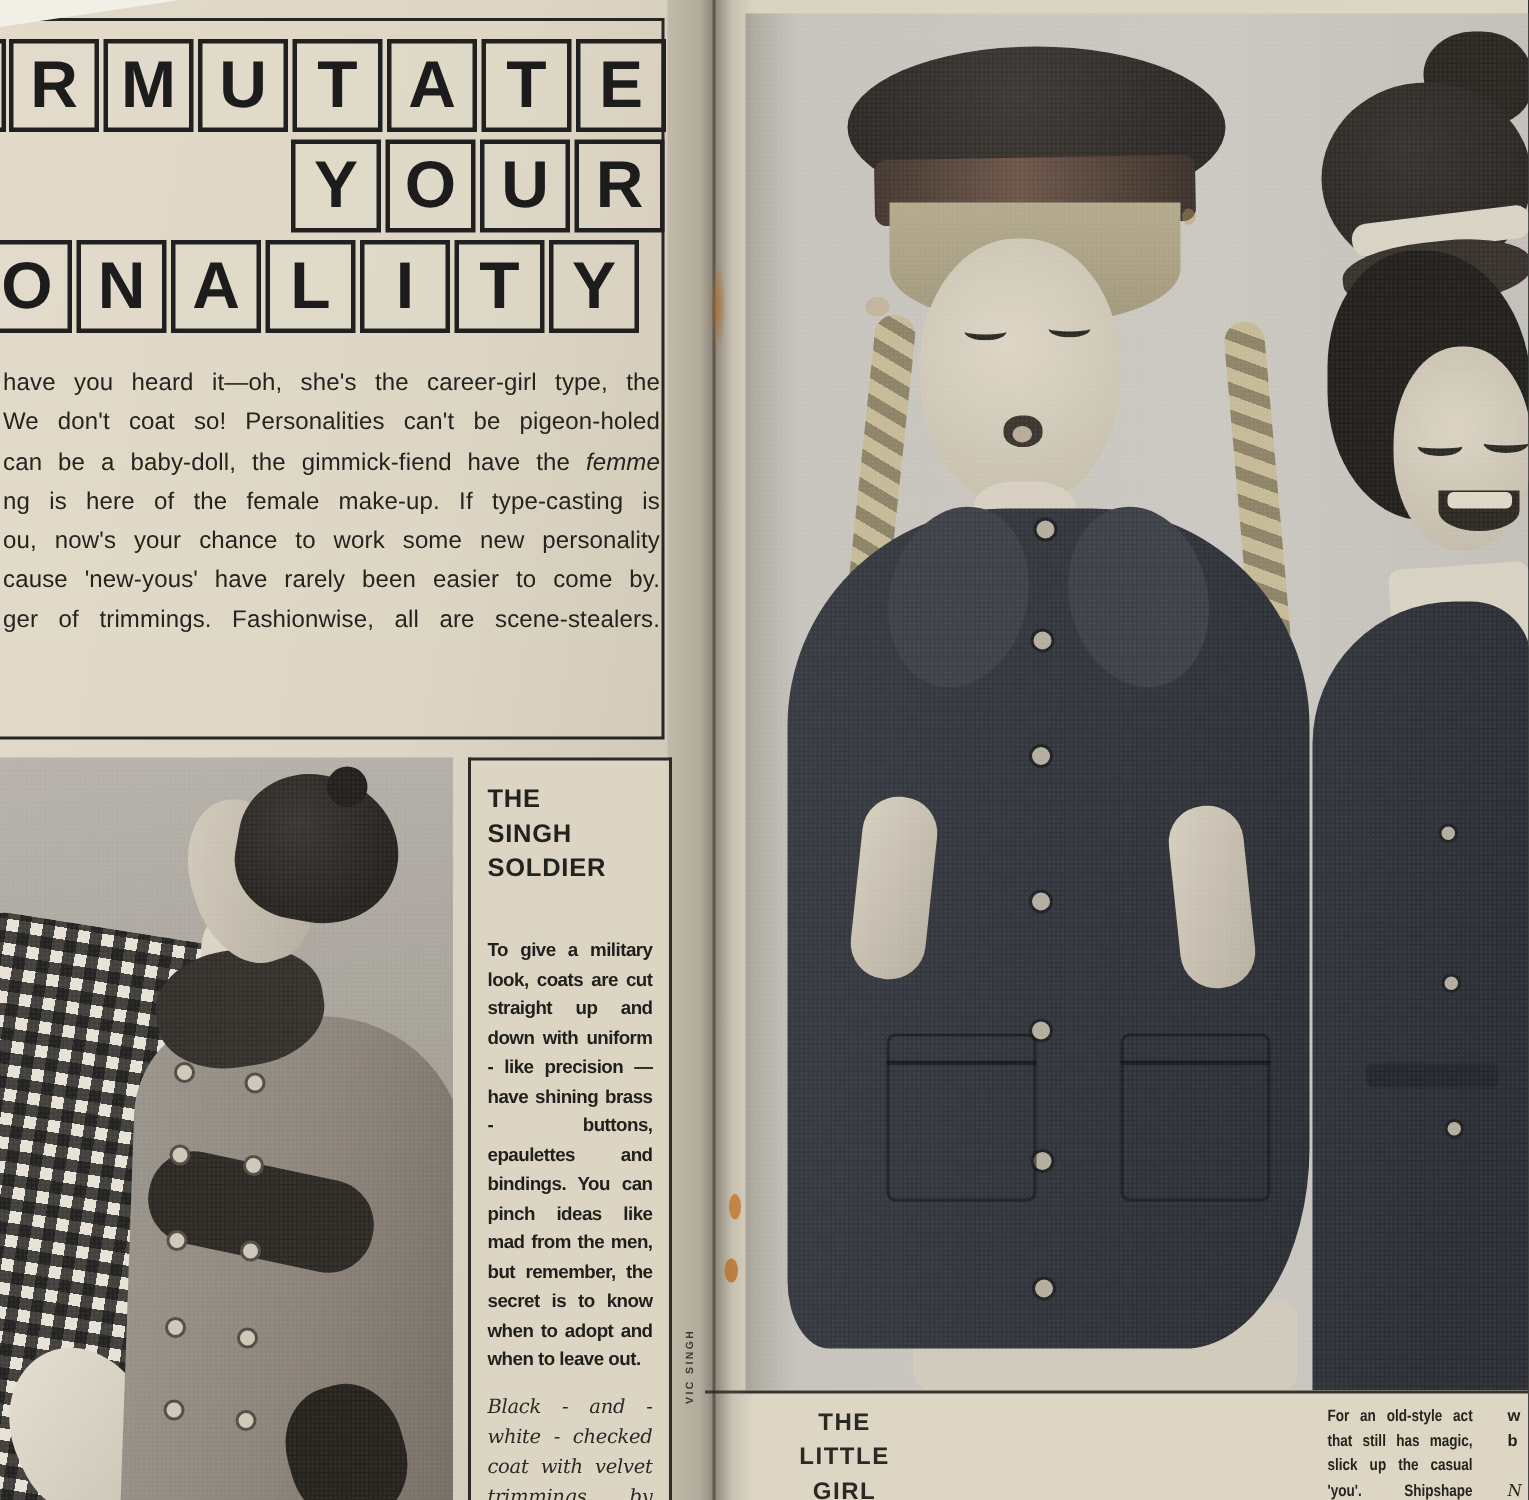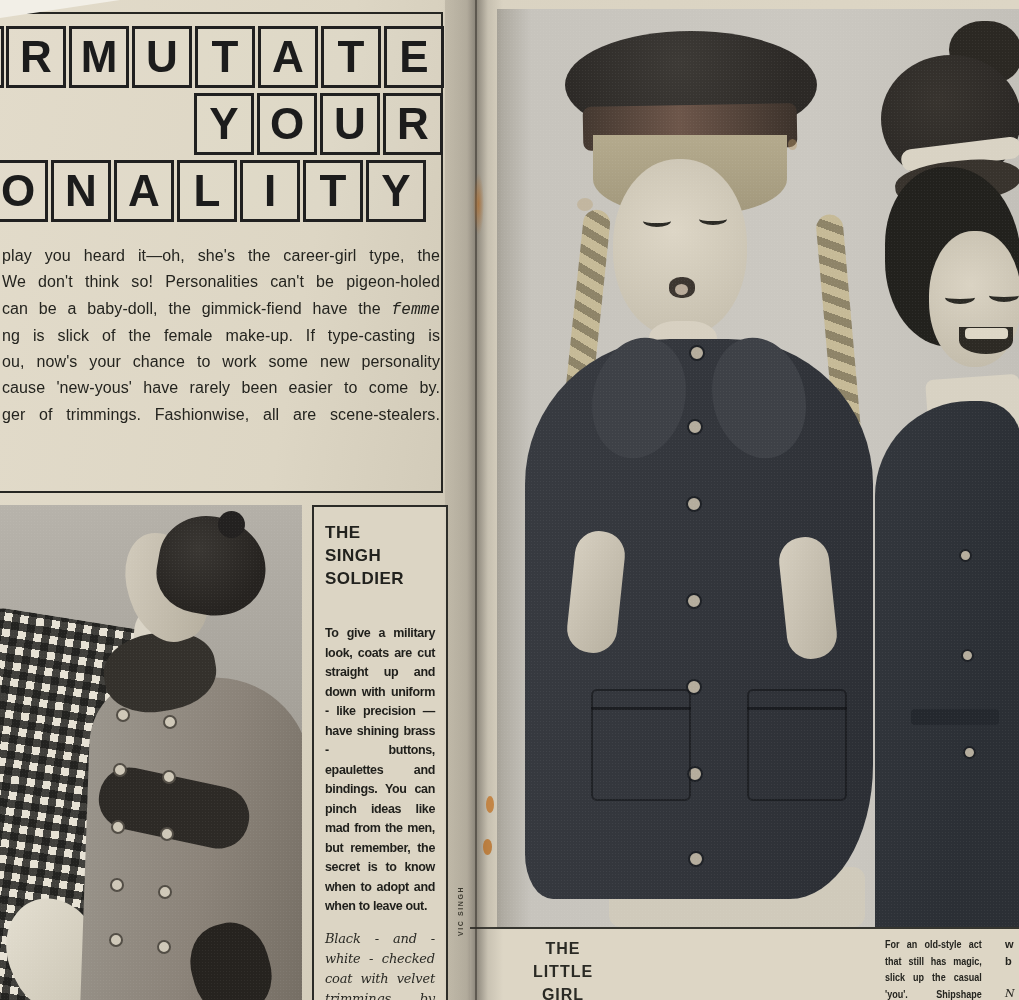--- a/index.html
+++ b/index.html
@@ -159,24 +159,24 @@
       <span class="letterbox">O</span>
       <span class="letterbox">N</span>
       <span class="letterbox">A</span>
       <span class="letterbox">L</span>
       <span class="letterbox">I</span>
       <span class="letterbox">T</span>
       <span class="letterbox">Y</span>
     </div>
 
   <div class="intro-text justify-lines">
-      <div class="line">play you heard it—oh, she's the career-girl type, the</div>
-      <div class="line">We don't think so!  Personalities can't be pigeon-holed</div>
-      <div class="line"><span>can be a baby-doll, the gimmick-fiend have the </span><span style="font-style: italic; font-family: Liberation Mono, monospace;">femme</span></div>
-      <div class="line">ng is slick of the female make-up.  If type-casting is</div>
+      <div class="line">have you heard it—oh, she's the career-girl type, the</div>
+      <div class="line">We don't coat so!  Personalities can't be pigeon-holed</div>
+      <div class="line"><span>can be a baby-doll, the gimmick-fiend have the </span><span style="font-style: italic;">femme</span></div>
+      <div class="line">ng is here of the female make-up.  If type-casting is</div>
       <div class="line">ou, now's your chance to work some new personality</div>
       <div class="line">cause 'new-yous' have rarely been easier to come by.</div>
       <div class="line">ger of trimmings.  Fashionwise, all are scene-stealers.</div>
     </div>
 
   <div class="photo-left">
     <div class="shadow"></div>
     <div class="gingham"></div>
     <div class="white-glove"></div>
     <div class="soldier-coat"></div>

